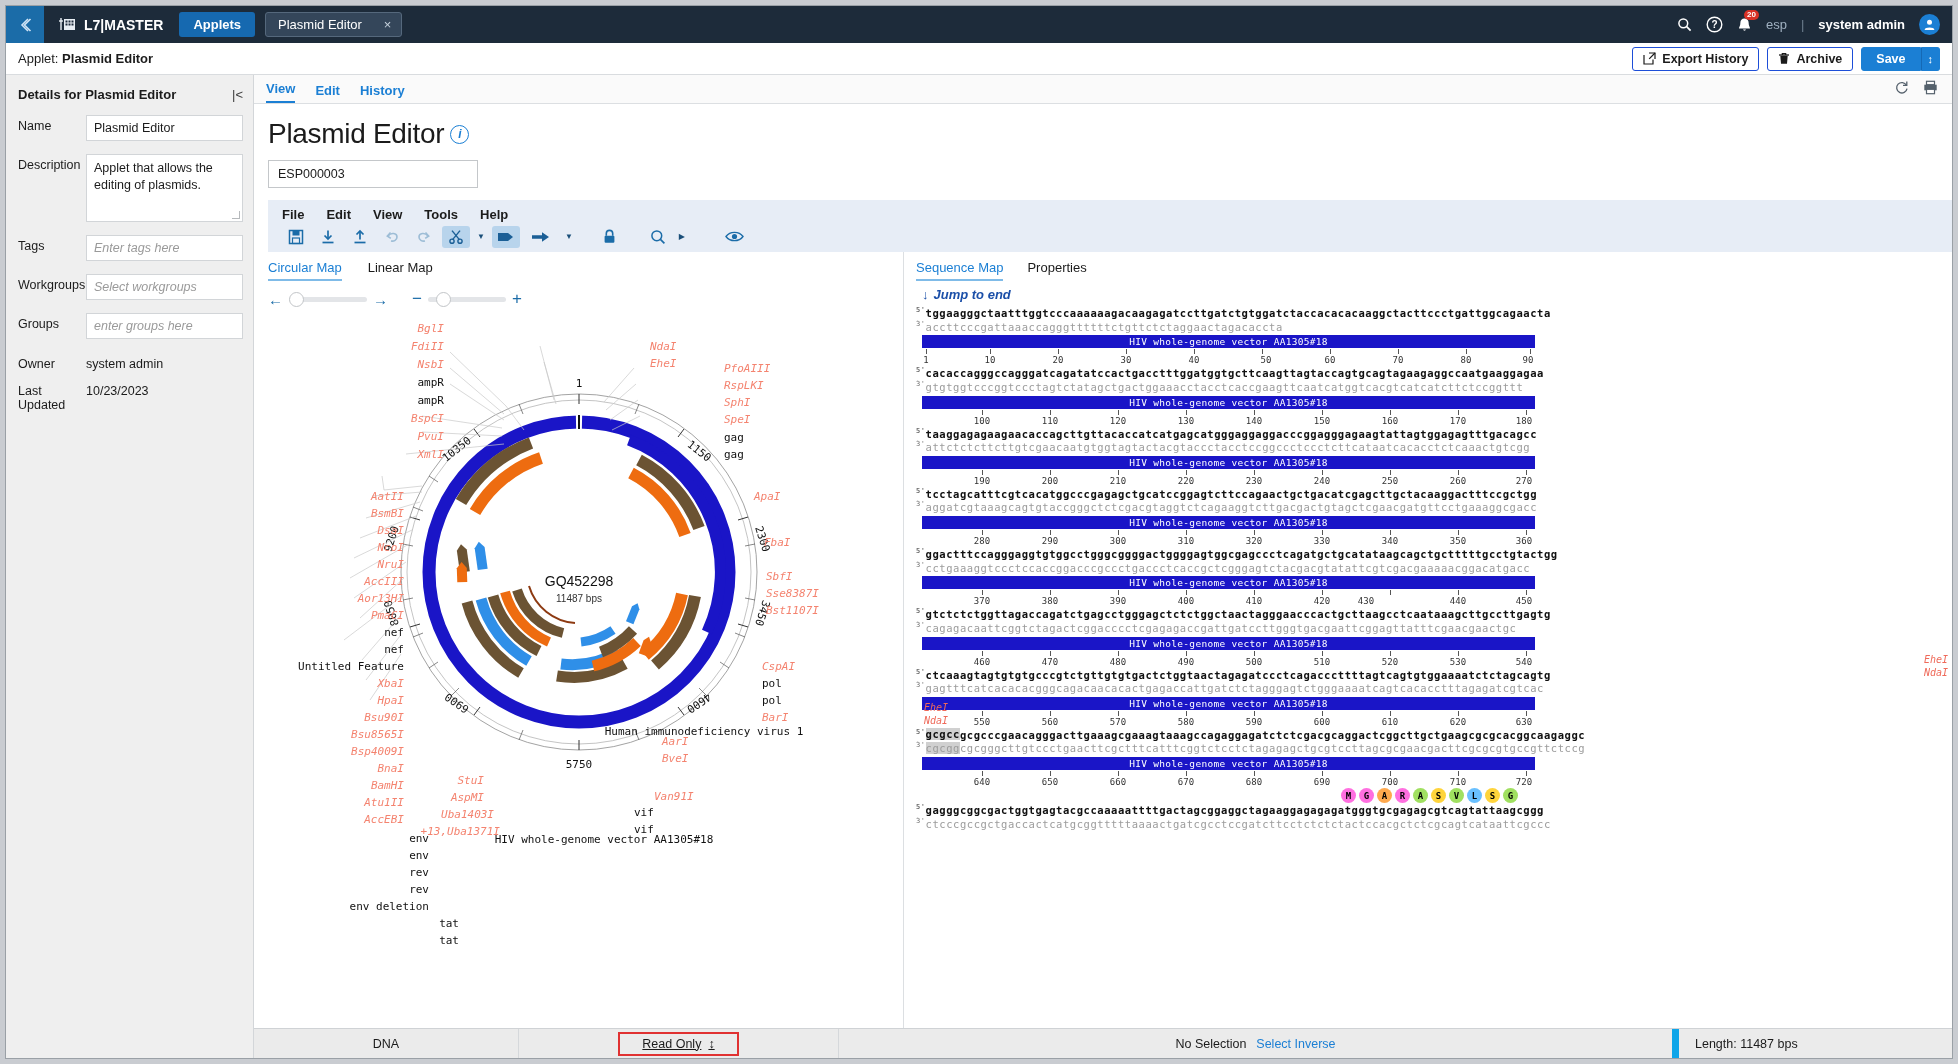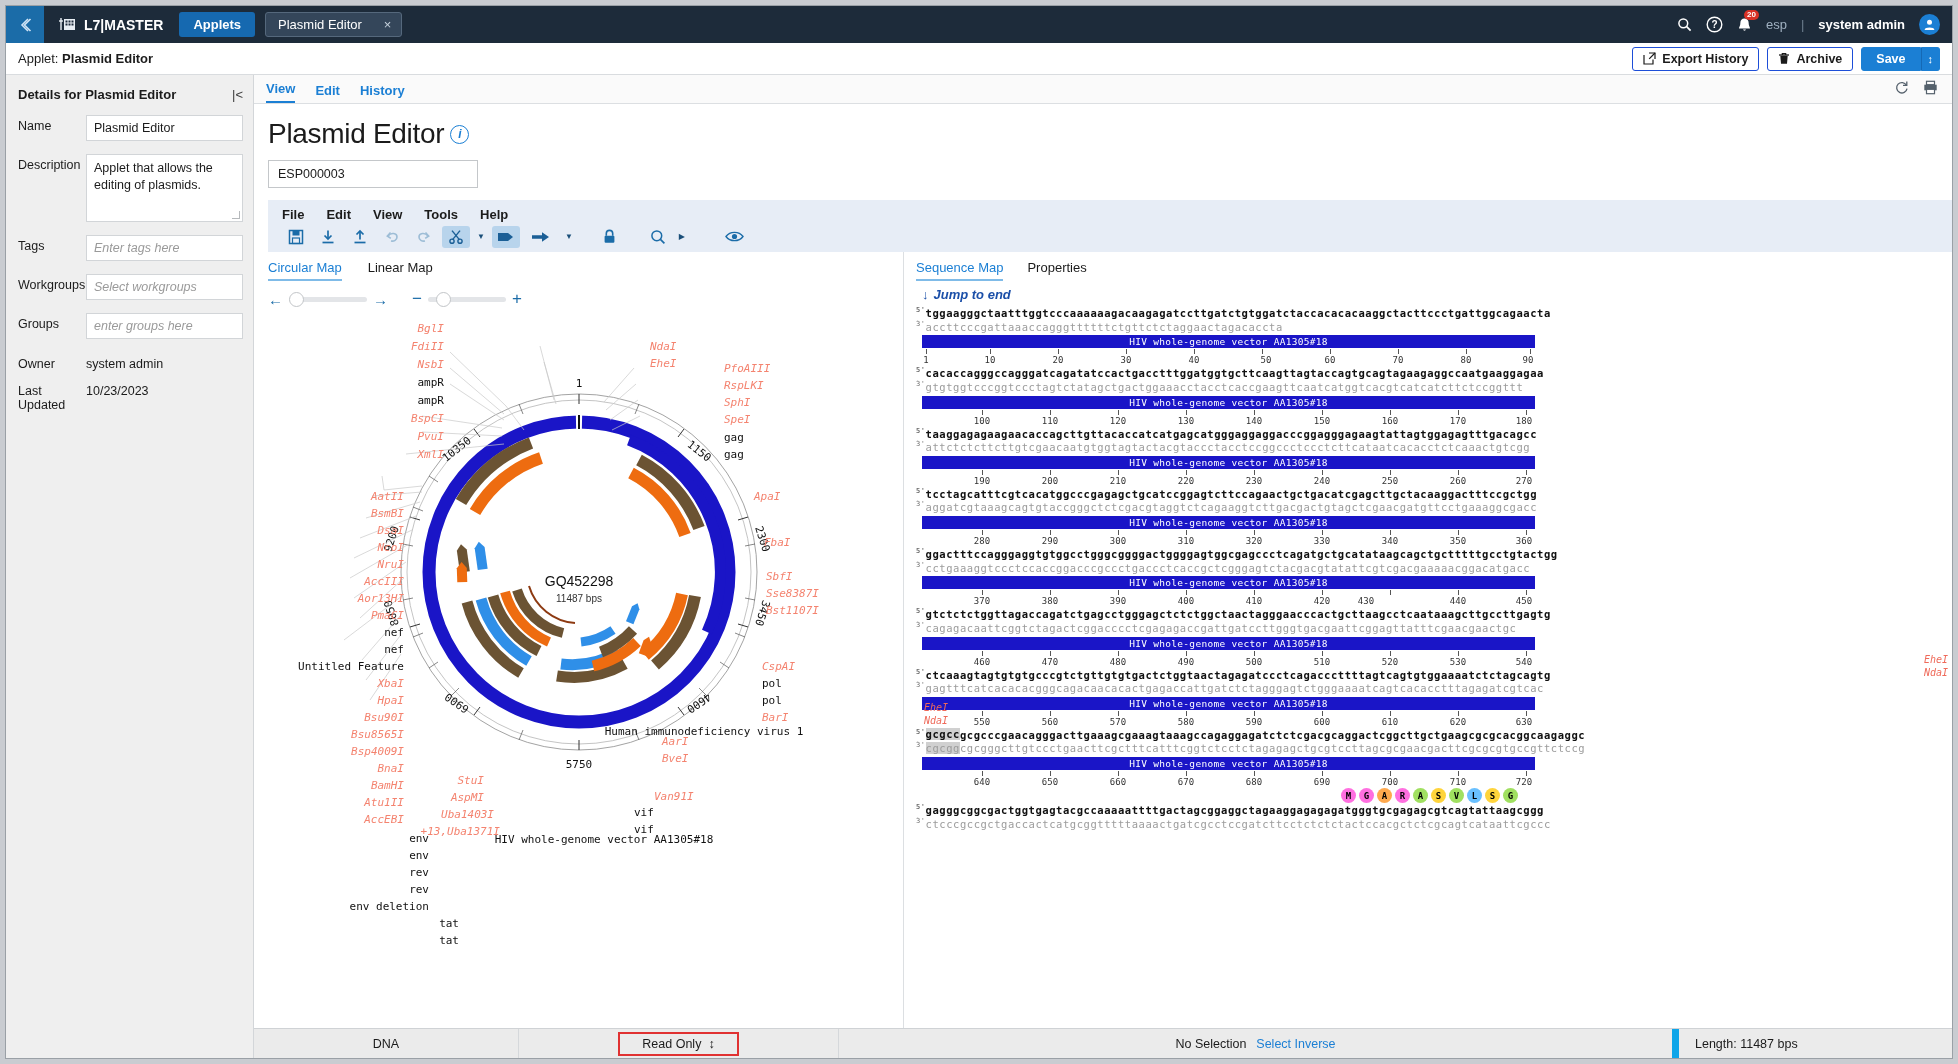--- a/index.html
+++ b/index.html
@@ -217,21 +217,21 @@
   
   .statusbar {
     position:absolute; left:248px; right:0; bottom:0; height:30px;
     background:#ebebeb; border-top:1px solid #cfd2d5;
     display:flex; align-items:center; font-size:12.5px;
   }
   .sb-cell { padding:0 16px; height:30px; display:flex; align-items:center;
              border-right:1px solid #d5d8db; }
   .sb-dna { width:265px; justify-content:center; }
   .sb-ro {
-    width:320px; justify-content:center;
+    width:320px; justify-content:center;text-decoration:underline;
   }
   .ro-box {
     border:2px solid #e03131; padding:3px 22px; display:flex; align-items:center;
     gap:7px; background:#ebebeb; cursor:pointer; font-size:12.5px;
   }
   .sb-sel { flex:1; justify-content:center; gap:10px; border-right:none; }
   .link { color:#1b7fd4; cursor:pointer; }
   .sb-len { width:280px; justify-content:flex-start; border-right:none;
             border-left:7px solid #0ea5e9;}
 

